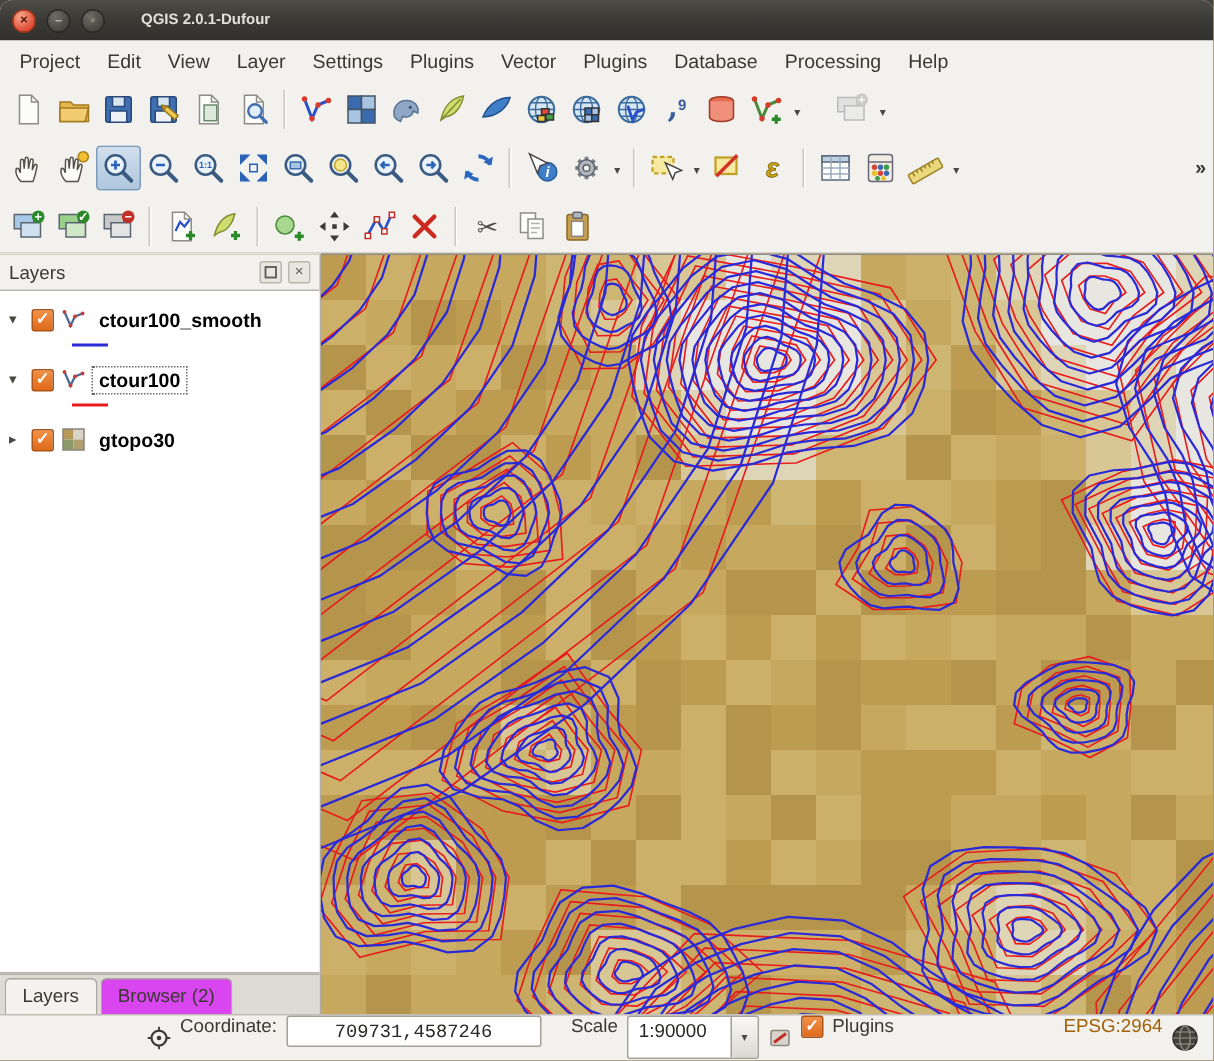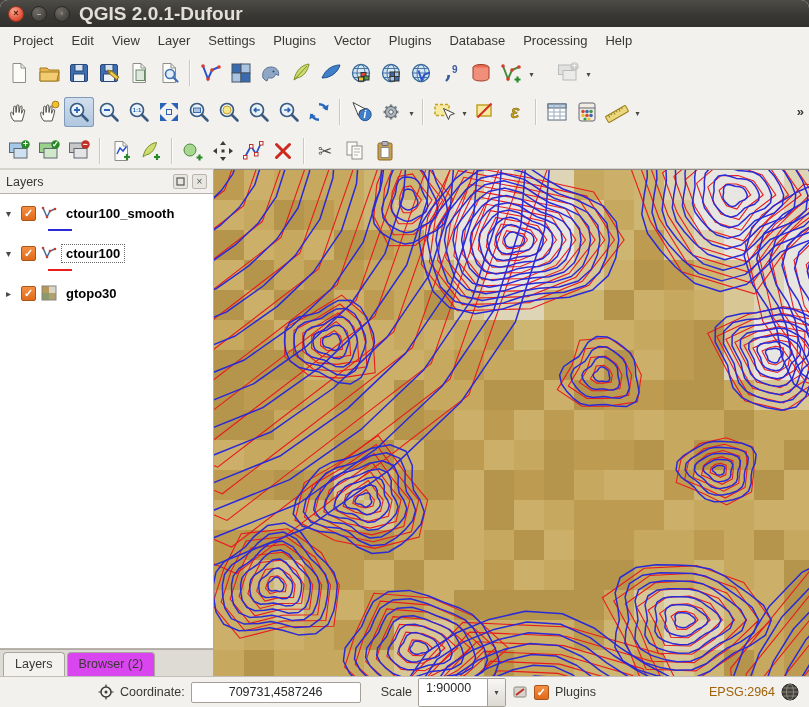--- a/index.html
+++ b/index.html
@@ -4,21 +4,21 @@
 <style>
   *{box-sizing:border-box;margin:0;padding:0}
   html,body{width:809px;height:707px}
   body{font-family:"Liberation Sans",sans-serif;background:#454340;overflow:hidden}
   .window{width:809px;height:707px;display:flex;flex-direction:column;background:#f2f1ee;border-radius:8px 8px 0 0;overflow:hidden}
   
   .titlebar{height:27px;flex:0 0 auto;background:linear-gradient(#4e4c47,#3a3834 55%,#32302c);display:flex;align-items:center;padding:0 8px}
   .wbtn{width:16px;height:16px;border-radius:50%;margin-right:7px;display:inline-flex;align-items:center;justify-content:center;font-size:9px;line-height:1;font-weight:bold}
   .wbtn.close{background:radial-gradient(circle at 35% 30%,#f7a88f,#dd4c33 70%);border:1px solid #9e3420;color:#551204}
   .wbtn.minb,.wbtn.maxb{background:radial-gradient(circle at 35% 30%,#6f6c65,#45433e 75%);border:1px solid #2b2925;color:#c6c2ba;font-size:8px}
-  .title{color:#e2dfd8;font-weight:bold;font-size:19px;margin-left:2px}
+  .title{color:#e2dfd8;font-weight:bold;font-size:10px;margin-left:17px}
   
   .menubar{height:27px;flex:0 0 auto;display:flex;align-items:center;background:#f2f1ee;padding:0 4px}
   .menu-item{padding:5px 9px;font-size:13px;color:#3a3833;border-radius:3px}
   
   .toolbar{display:flex;align-items:center;background:#f2f1ee;padding:2px 4px;position:relative;flex:0 0 auto}
   #toolbar1{height:37px}
   #toolbar2{height:42px}
   #toolbar3{height:36px;border-bottom:1px solid #d6d3cc}
   .tool{width:30px;height:30px;display:flex;align-items:center;justify-content:center;border-radius:3px;flex:0 0 auto}
   .tool svg{display:block}
@@ -40,24 +40,24 @@
   .licon{width:18px;height:16px;margin-right:3px;flex:0 0 auto;display:inline-flex;align-items:center}
   .lname{font-size:13px;color:#000000;font-weight:bold;padding:1px 4px;white-space:nowrap}
   .lname.selected{outline:1px dotted #6a6a66}
   .symline{height:2px;width:24px;margin:5px 0 11px 48px}
   .dock-tabs{height:27px;flex:0 0 auto;display:flex;align-items:flex-end;background:#dedbd4;border-top:1px solid #b0aca5;padding:0 0 0 3px}
   .dtab{font-size:12.5px;padding:4px 11px 5px;border:1px solid #aaa69f;border-bottom:none;border-radius:4px 4px 0 0;margin-right:2px;color:#3a3833;background:#d946ef}
   .dtab.active{background:#f4f2ef}
   .map{flex:1;position:relative;overflow:hidden;background:#c9ad66;border-top:1px solid #8e8a84}
   .map svg{position:absolute;left:0;top:0}
   
-  .statusbar{height:31px;flex:0 0 auto;display:flex;align-items:center;background:#f2f1ee;border-top:1px solid #c2beb7;padding:0 8px;gap:6px;font-size:12.5px;color:#3a3833}
+  .statusbar{height:31px;flex:0 0 auto;display:flex;background:#f2f1ee;border-top:1px solid #c2beb7;padding:0 8px;gap:6px;font-size:12.5px;color:#3a3833}
   .sp1{width:84px;flex:0 0 auto}
   .sb-icon{display:inline-flex;align-items:center;flex:0 0 auto}
-  .coordfield{width:170px;height:21px;background:#fff;border:1px solid #a49f97;border-radius:2px;text-align:center;font-size:12.5px;color:#2a2826;font-family:Liberation Sans, sans-serif}
+  .coordfield{width:170px;height:21px;background:#fff;border:1px solid #a49f97;border-radius:2px;text-align:center;font-size:12.5px;color:#2a2826;font-family:Liberation Mono, monospace}
   .scalecombo{display:flex;height:29px;border:1px solid #a49f97;border-radius:2px;overflow:hidden;flex:0 0 auto}
   .scaleval{width:68px;background:#fff;padding:0 7px;line-height:19px;font-size:12.5px;color:#2a2826}
   .scalebtn{width:18px;background:linear-gradient(#f9f8f6,#dcd9d3);border-left:1px solid #a49f97;display:flex;align-items:center;justify-content:center;font-size:8px;color:#4a4843}
   .sbcheck{width:15px;height:15px;border-radius:2px;background:linear-gradient(#f29045,#e06a1a);border:1px solid #aa5418;color:#fff;font-size:11px;line-height:13px;text-align:center;font-weight:bold;flex:0 0 auto}
   .epsg{color:#a16207;margin-left:auto}
   .crsglobe{margin-right:2px}
 </style>
 </head>
 <body>
 

